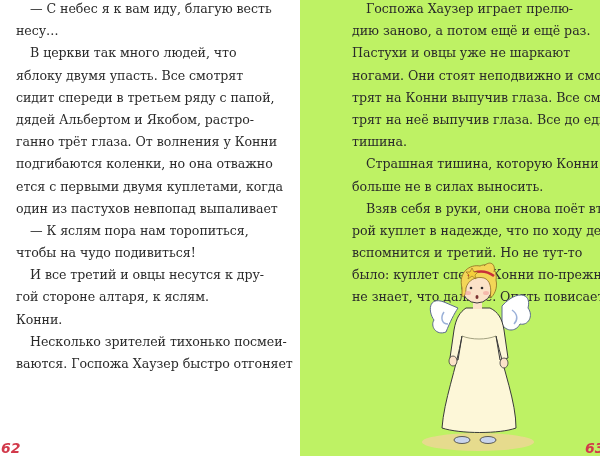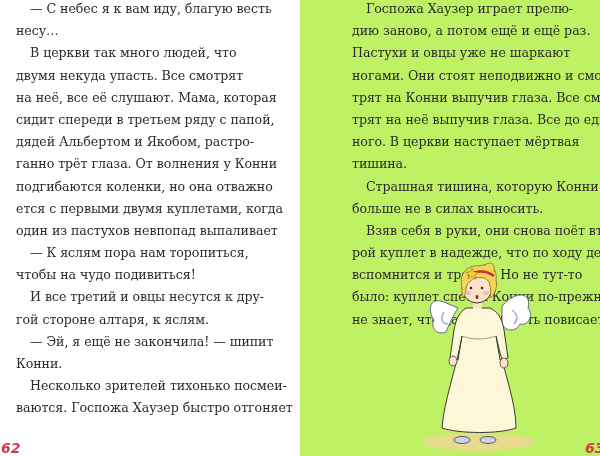--- a/index.html
+++ b/index.html
@@ -18,49 +18,46 @@
   .illustration { position:absolute; left:120px; top:262px; width:120px; height:192px; }
 </style>
 </head>
 <body>
 
 <div class="page left-page">
   <div class="text-block" id="left-text">
       <div class="line indent">— С небес я к вам иду, благую весть</div>
       <div class="line">несу…</div>
       <div class="line indent">В церкви так много людей, что</div>
-      <div class="line">двумя некуда упасть. Все смотрят</div>
-      <div class="line">на неё, все её слушают. Мама, которая</div>
+      <div class="line">яблоку двумя упасть. Все смотрят</div>
       <div class="line">сидит спереди в третьем ряду с папой,</div>
       <div class="line">дядей Альбертом и Якобом, растро-</div>
       <div class="line">ганно трёт глаза. От волнения у Конни</div>
       <div class="line">подгибаются коленки, но она отважно</div>
       <div class="line">ется с первыми двумя куплетами, когда</div>
       <div class="line">один из пастухов невпопад выпаливает</div>
       <div class="line indent">— К яслям пора нам торопиться,</div>
       <div class="line">чтобы на чудо подивиться!</div>
       <div class="line indent">И все третий и овцы несутся к дру-</div>
       <div class="line">гой стороне алтаря, к яслям.</div>
-      <div class="line indent">— Эй, я ещё не закончила! — шипит</div>
       <div class="line">Конни.</div>
       <div class="line indent">Несколько зрителей тихонько посмеи-</div>
       <div class="line">ваются. Госпожа Хаузер быстро отгоняет</div>
     </div>
   <div class="page-number">62</div>
 </div>
 
 <div class="page right-page">
   <div class="text-block" id="right-text">
       <div class="line indent">Госпожа Хаузер играет прелю-</div>
       <div class="line">дию заново, а потом ещё и ещё раз.</div>
       <div class="line">Пастухи и овцы уже не шаркают</div>
       <div class="line">ногами. Они стоят неподвижно и смо-</div>
       <div class="line">трят на Конни выпучив глаза. Все смо-</div>
       <div class="line">трят на неё выпучив глаза. Все до еди-</div>
-      <div class="line">ного. В церкви наступает мёртвая</div>
       <div class="line">тишина.</div>
       <div class="line indent">Страшная тишина, которую Конни</div>
       <div class="line">больше не в силах выносить.</div>
       <div class="line indent">Взяв себя в руки, они снова поёт вто-</div>
       <div class="line">рой куплет в надежде, что по ходу дела</div>
       <div class="line">вспомнится и третий. Но не тут-то</div>
       <div class="line">было: куплет спет, а Конни по-прежнему</div>
       <div class="line">не знает, что дальше. Опять повисает</div>
     </div>
 

